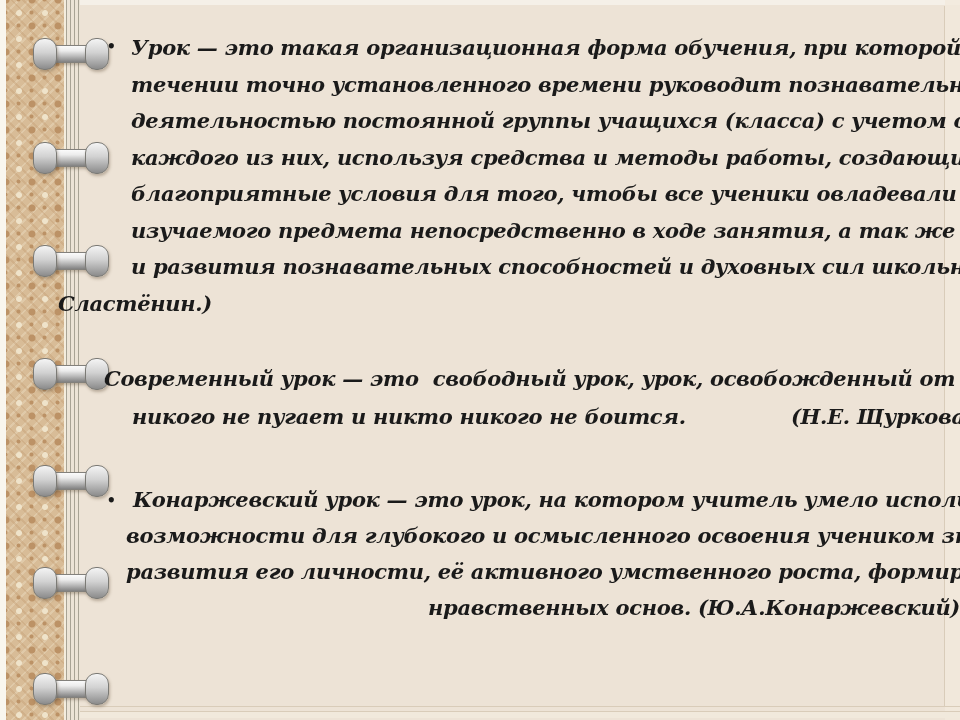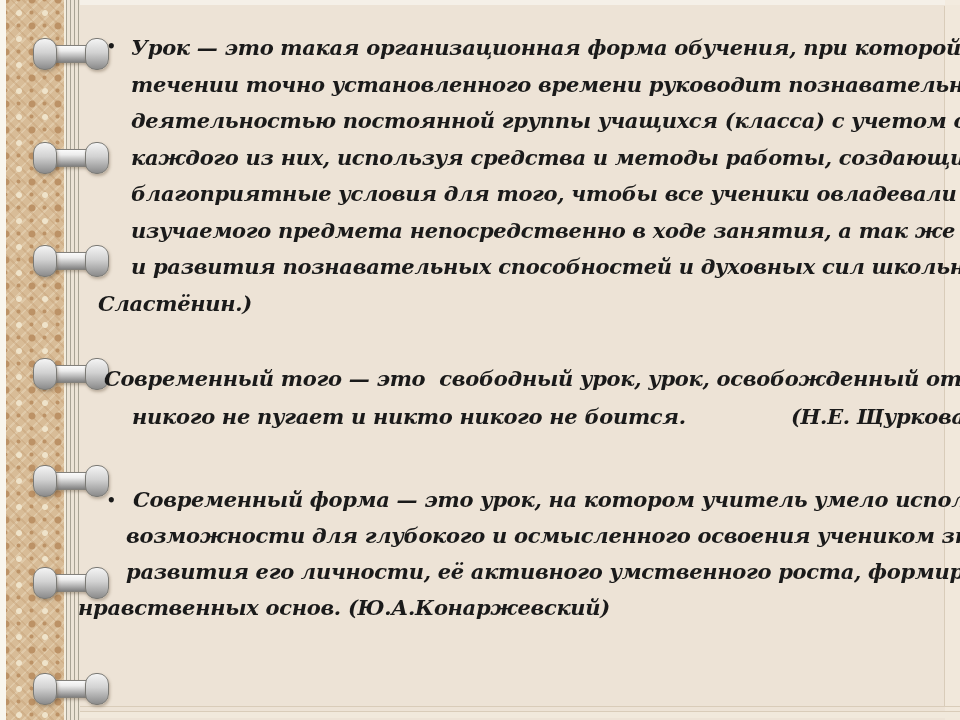--- a/index.html
+++ b/index.html
@@ -119,27 +119,27 @@
   <div id="content">
       <div class="para" style="top: 30px;">
         <span class="bullet" style="left: 106px; top: 8px;">•</span>
         <div class="line" style="margin-left: 131px; height: 36.5px; line-height: 36.5px;"><span class="seg u">Урок —</span><span class="seg"> это такая организационная форма обучения, при которой учитель  в</span></div>
         <div class="line" style="margin-left: 131px; height: 36.5px; line-height: 36.5px;"><span class="seg">течении точно установленного времени руководит познавательной и иной</span></div>
         <div class="line" style="margin-left: 131px; height: 36.5px; line-height: 36.5px;"><span class="seg">деятельностью постоянной группы учащихся (класса) с учетом особенностей</span></div>
         <div class="line" style="margin-left: 131px; height: 36.5px; line-height: 36.5px;"><span class="seg">каждого из них, используя средства и методы работы, создающие</span></div>
         <div class="line" style="margin-left: 131px; height: 36.5px; line-height: 36.5px;"><span class="seg">благоприятные условия для того, чтобы все ученики овладевали основами</span></div>
         <div class="line" style="margin-left: 131px; height: 36.5px; line-height: 36.5px;"><span class="seg">изучаемого предмета непосредственно в ходе занятия, а так же для воспитания</span></div>
         <div class="line" style="margin-left: 131px; height: 36.5px; line-height: 36.5px;"><span class="seg">и развития познавательных способностей и духовных сил школьников. (В.А.</span></div>
-        <div class="line" style="margin-left: 98px; height: 36.5px; line-height: 36.5px;"><span class="seg">Сластёнин.)</span></div>
+        <div class="line" style="margin-left: 58px; height: 36.5px; line-height: 36.5px;"><span class="seg">Сластёнин.)</span></div>
       </div>
       <div class="para" style="top: 360px;">
-        <div class="line" style="margin-left: 104px; height: 38px; line-height: 38px;"><span class="seg u">Современный того</span><span class="seg"> — это  свободный урок, урок, освобожденный от страха : никто</span></div>
+        <div class="line" style="margin-left: 104px; height: 38px; line-height: 38px;"><span class="seg u">Современный урок</span><span class="seg"> — это  свободный урок, урок, освобожденный от страха : никто</span></div>
         <div class="line" style="margin-left: 104px; height: 38px; line-height: 38px;"><span class="seg">    никого не пугает и никто никого не боится.               (Н.Е. Щуркова)</span></div>
       </div>
       <div class="para" style="top: 482px;">
         <span class="bullet" style="left: 106px; top: 10px;">•</span>
-        <div class="line" style="margin-left: 126px; height: 36px; line-height: 36px;"><span class="seg"> </span><span class="seg u">Современный форма —</span><span class="seg"> это урок, на котором учитель умело использует все</span></div>
+        <div class="line" style="margin-left: 126px; height: 36px; line-height: 36px;"><span class="seg"> </span><span class="seg u">Конаржевский урок —</span><span class="seg"> это урок, на котором учитель умело использует все</span></div>
         <div class="line" style="margin-left: 126px; height: 36px; line-height: 36px;"><span class="seg">возможности для глубокого и осмысленного освоения учеником знаний,</span></div>
         <div class="line" style="margin-left: 126px; height: 36px; line-height: 36px;"><span class="seg">развития его личности, её активного умственного роста, формирования её</span></div>
-        <div class="line" style="margin-left: 78px; height: 36px; line-height: 36px;"><span class="seg">нравственных основ. (Ю.А.Конаржевский)</span></div>
+        <div class="line" style="margin-left: 102px; height: 36px; line-height: 36px; text-align: right;"><span class="seg">нравственных основ. (Ю.А.Конаржевский)</span></div>
       </div>
     </div>
 </div>
 
 </body></html>

